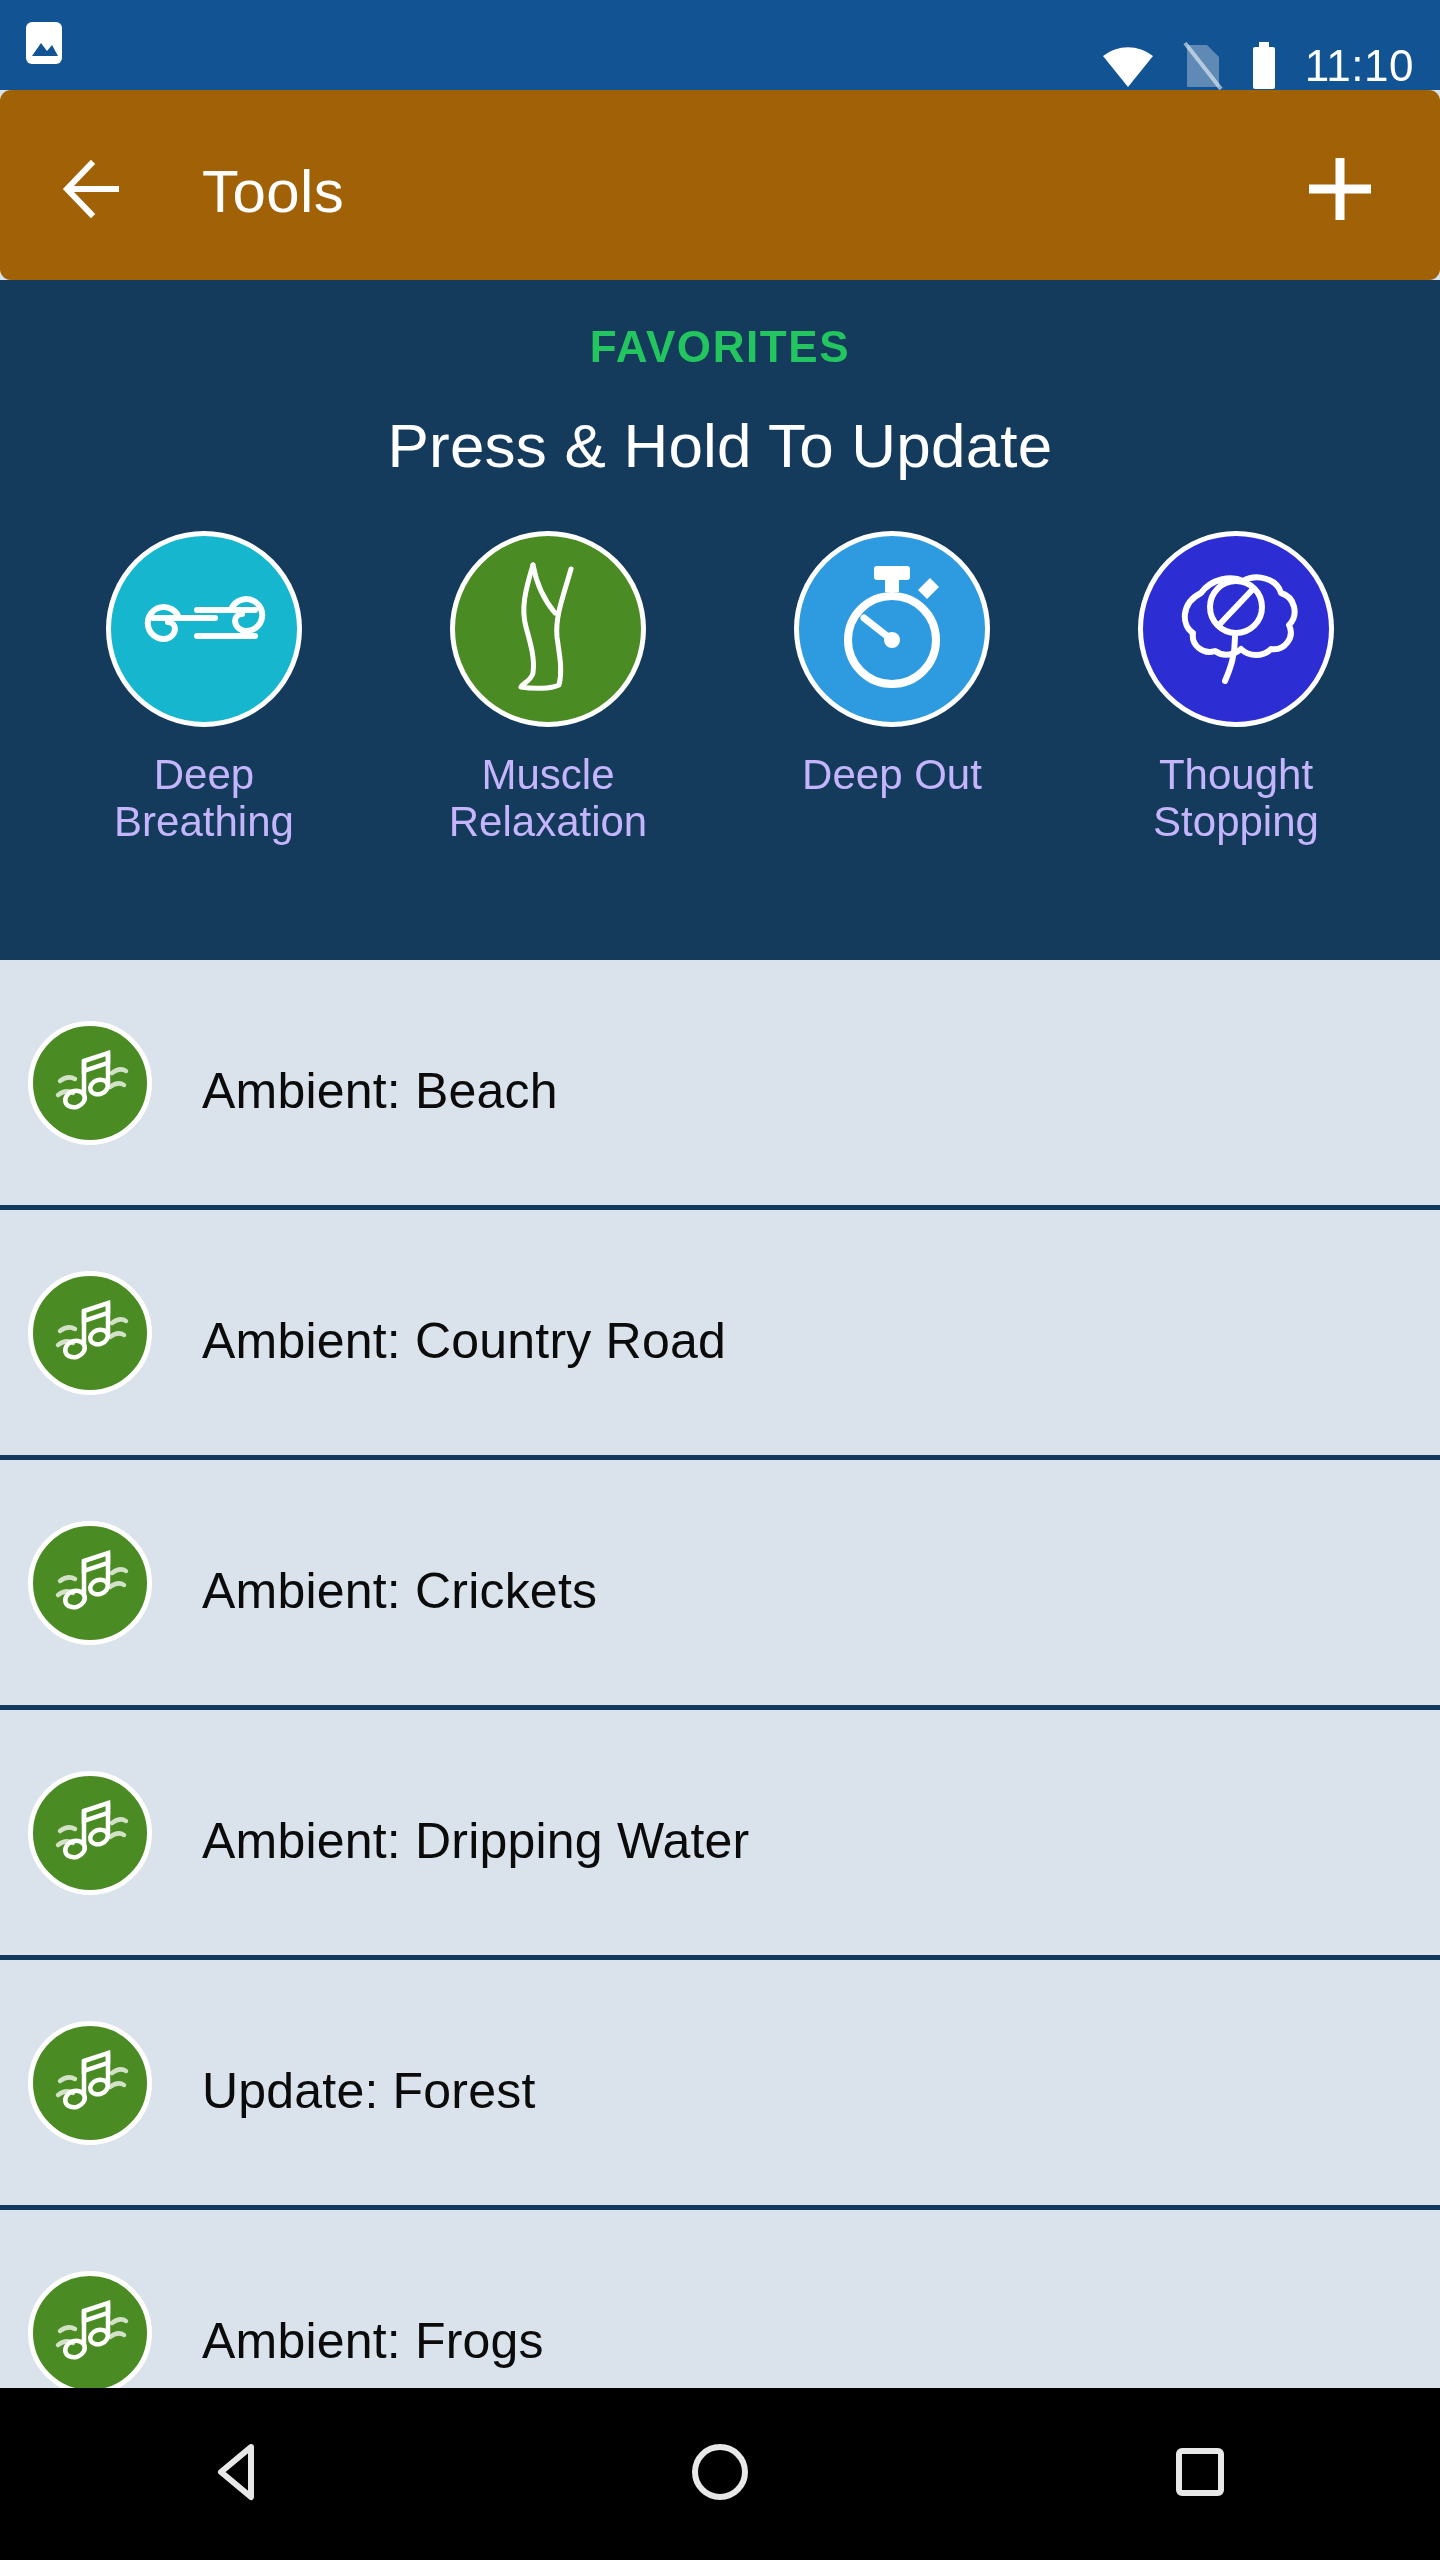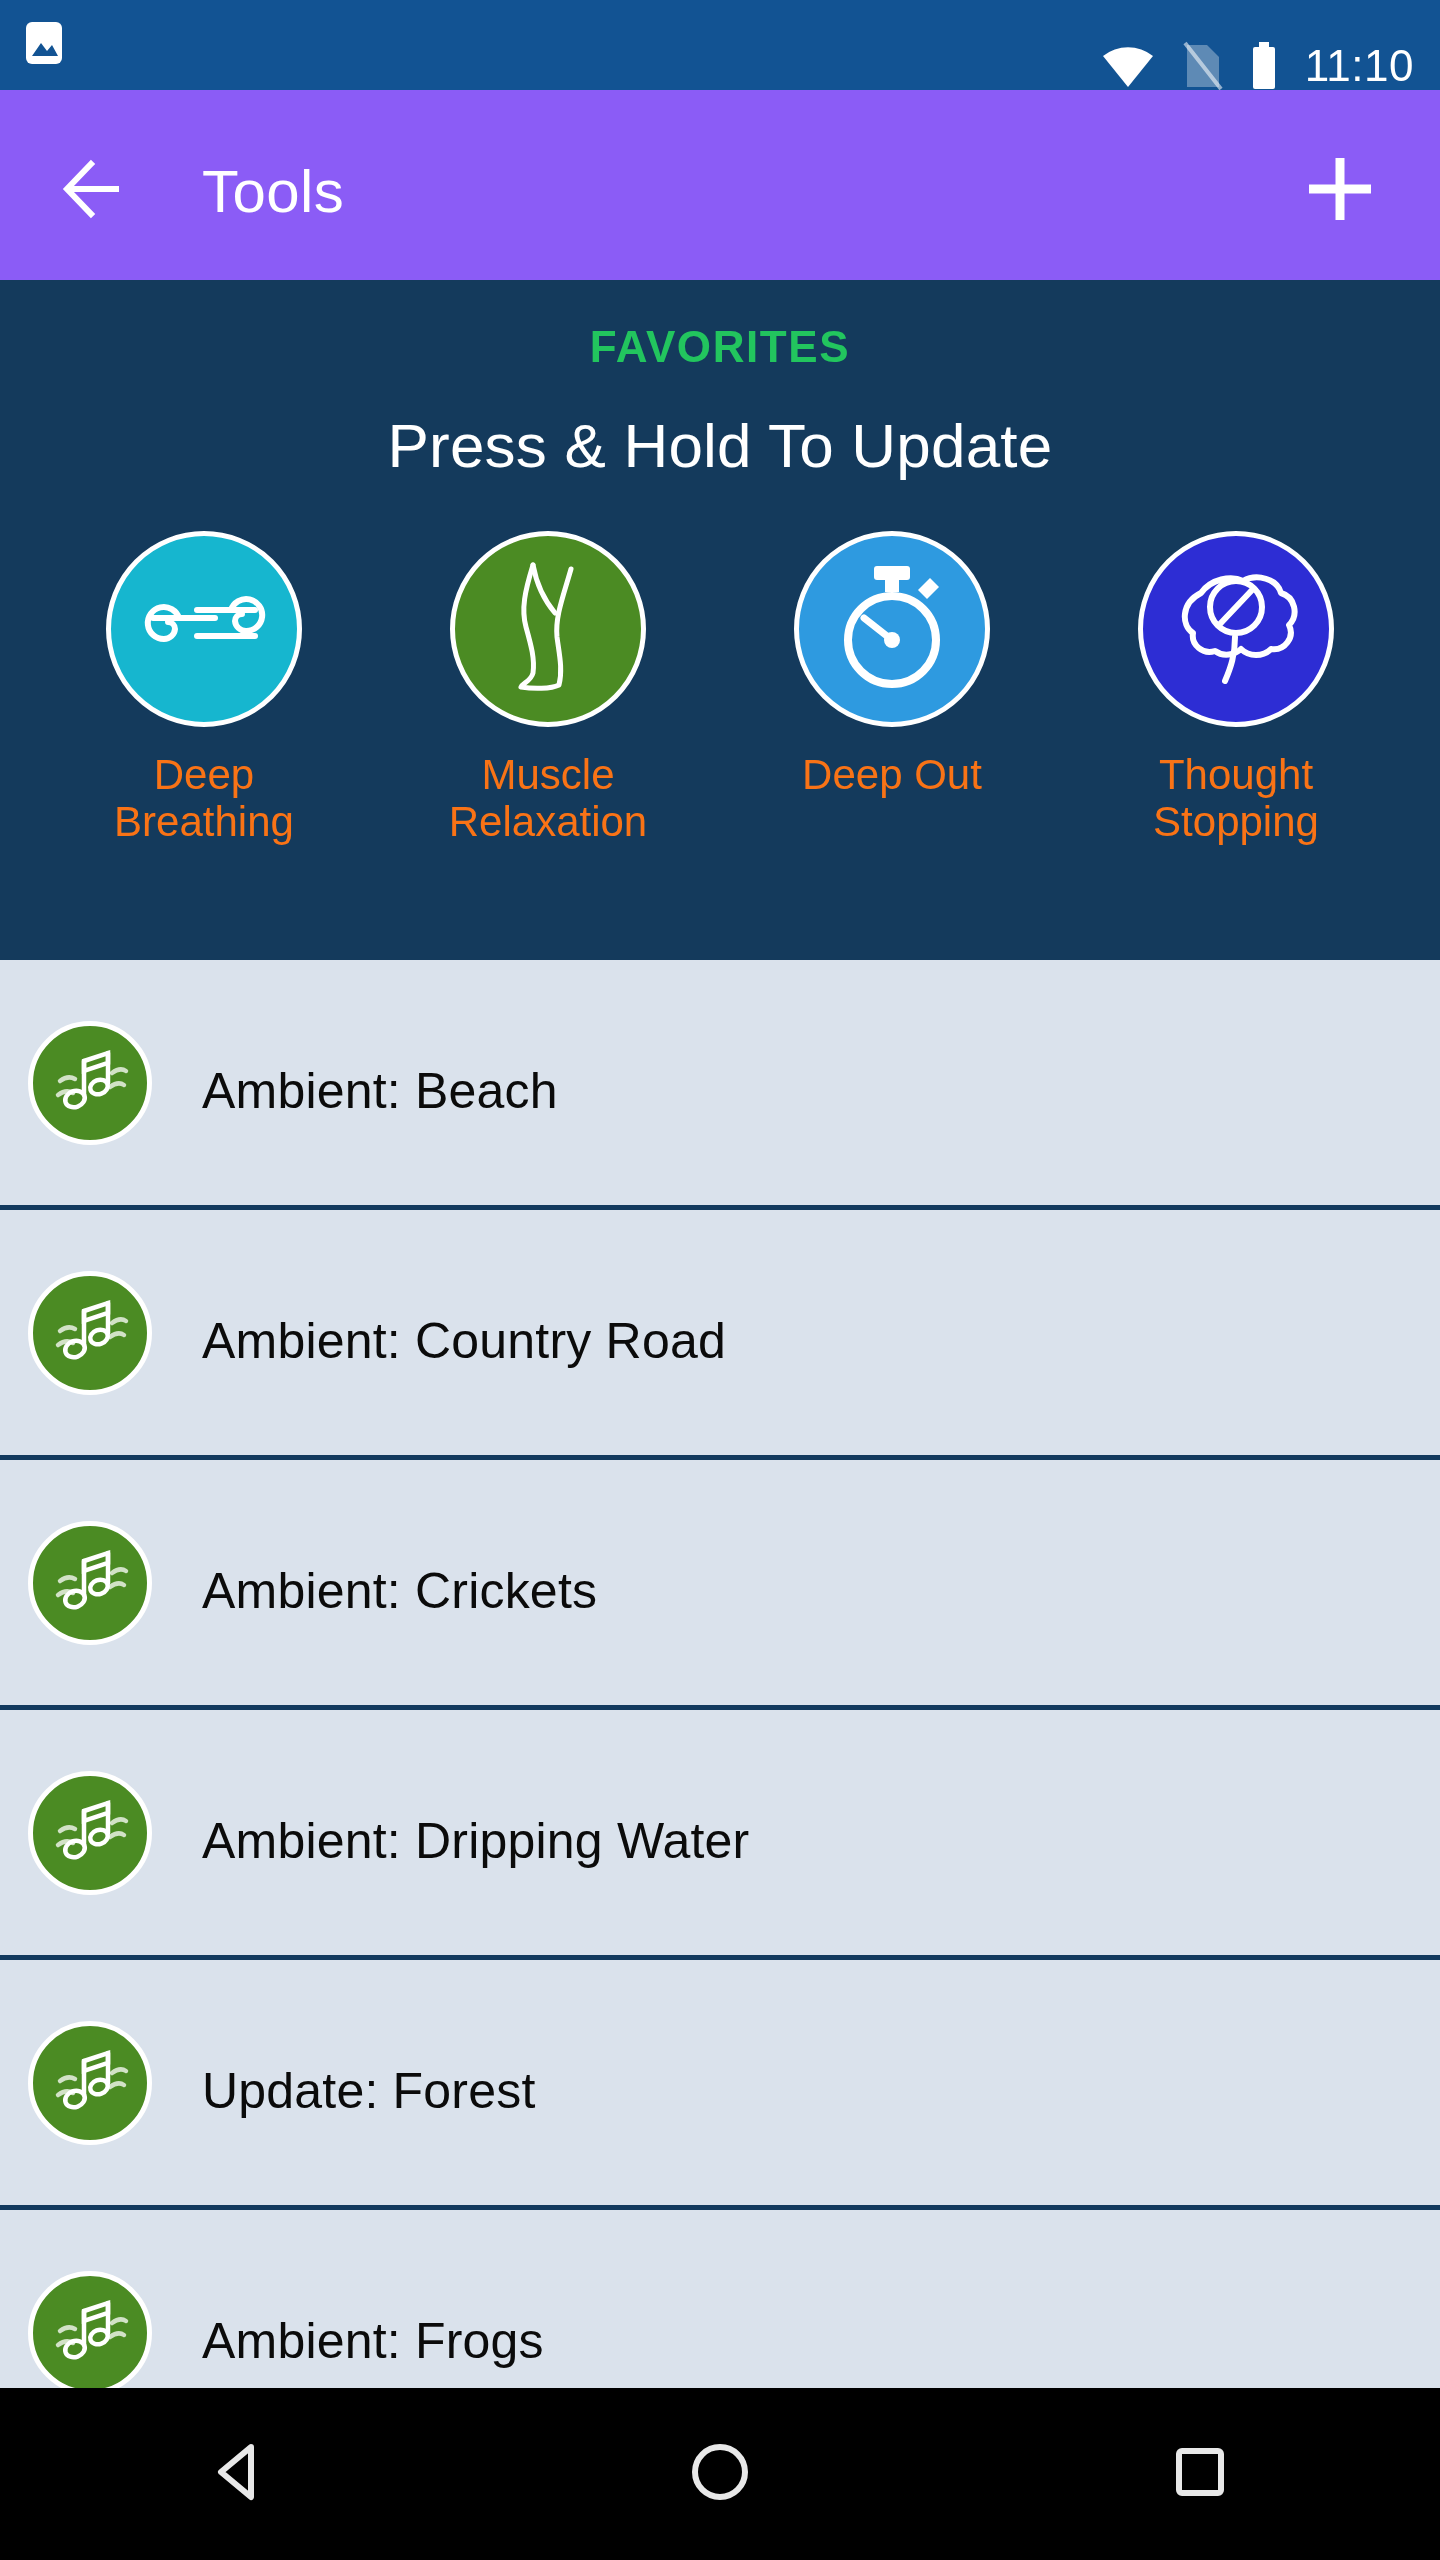--- a/index.html
+++ b/index.html
@@ -44,25 +44,26 @@
     font-size: 44px;
     font-weight: 400;
     letter-spacing: 0.5px;
     line-height: 1;
     padding-bottom: 3px;
   }
 
   
   .app-bar {
     height: 190px;
-    background: #8b5cf6;
+    background: #a16207;
     display: flex;
     align-items: center;
     padding: 12px 52px 0 50px;
     flex: 0 0 auto;
+    border-radius: 11px;
   }
   .appbar-back {
     width: 96px; height: 96px;
     display: flex; align-items: center; justify-content: center;
     cursor: pointer;
   }
   .appbar-title {
     color: #ffffff;
     font-size: 60px;
     font-weight: 400;
@@ -117,21 +118,21 @@
     width: 196px;
     height: 196px;
     border-radius: 50%;
     border: 5px solid #ffffff;
     display: flex;
     align-items: center;
     justify-content: center;
     overflow: hidden;
   }
   .fav-label {
-    color: #f97316;
+    color: #c4b5fd;
     font-size: 42px;
     line-height: 1.12;
     text-align: center;
     margin-top: 24px;
     max-width: 300px;
   }
 
   
   .list {
     flex: 1 1 auto;

